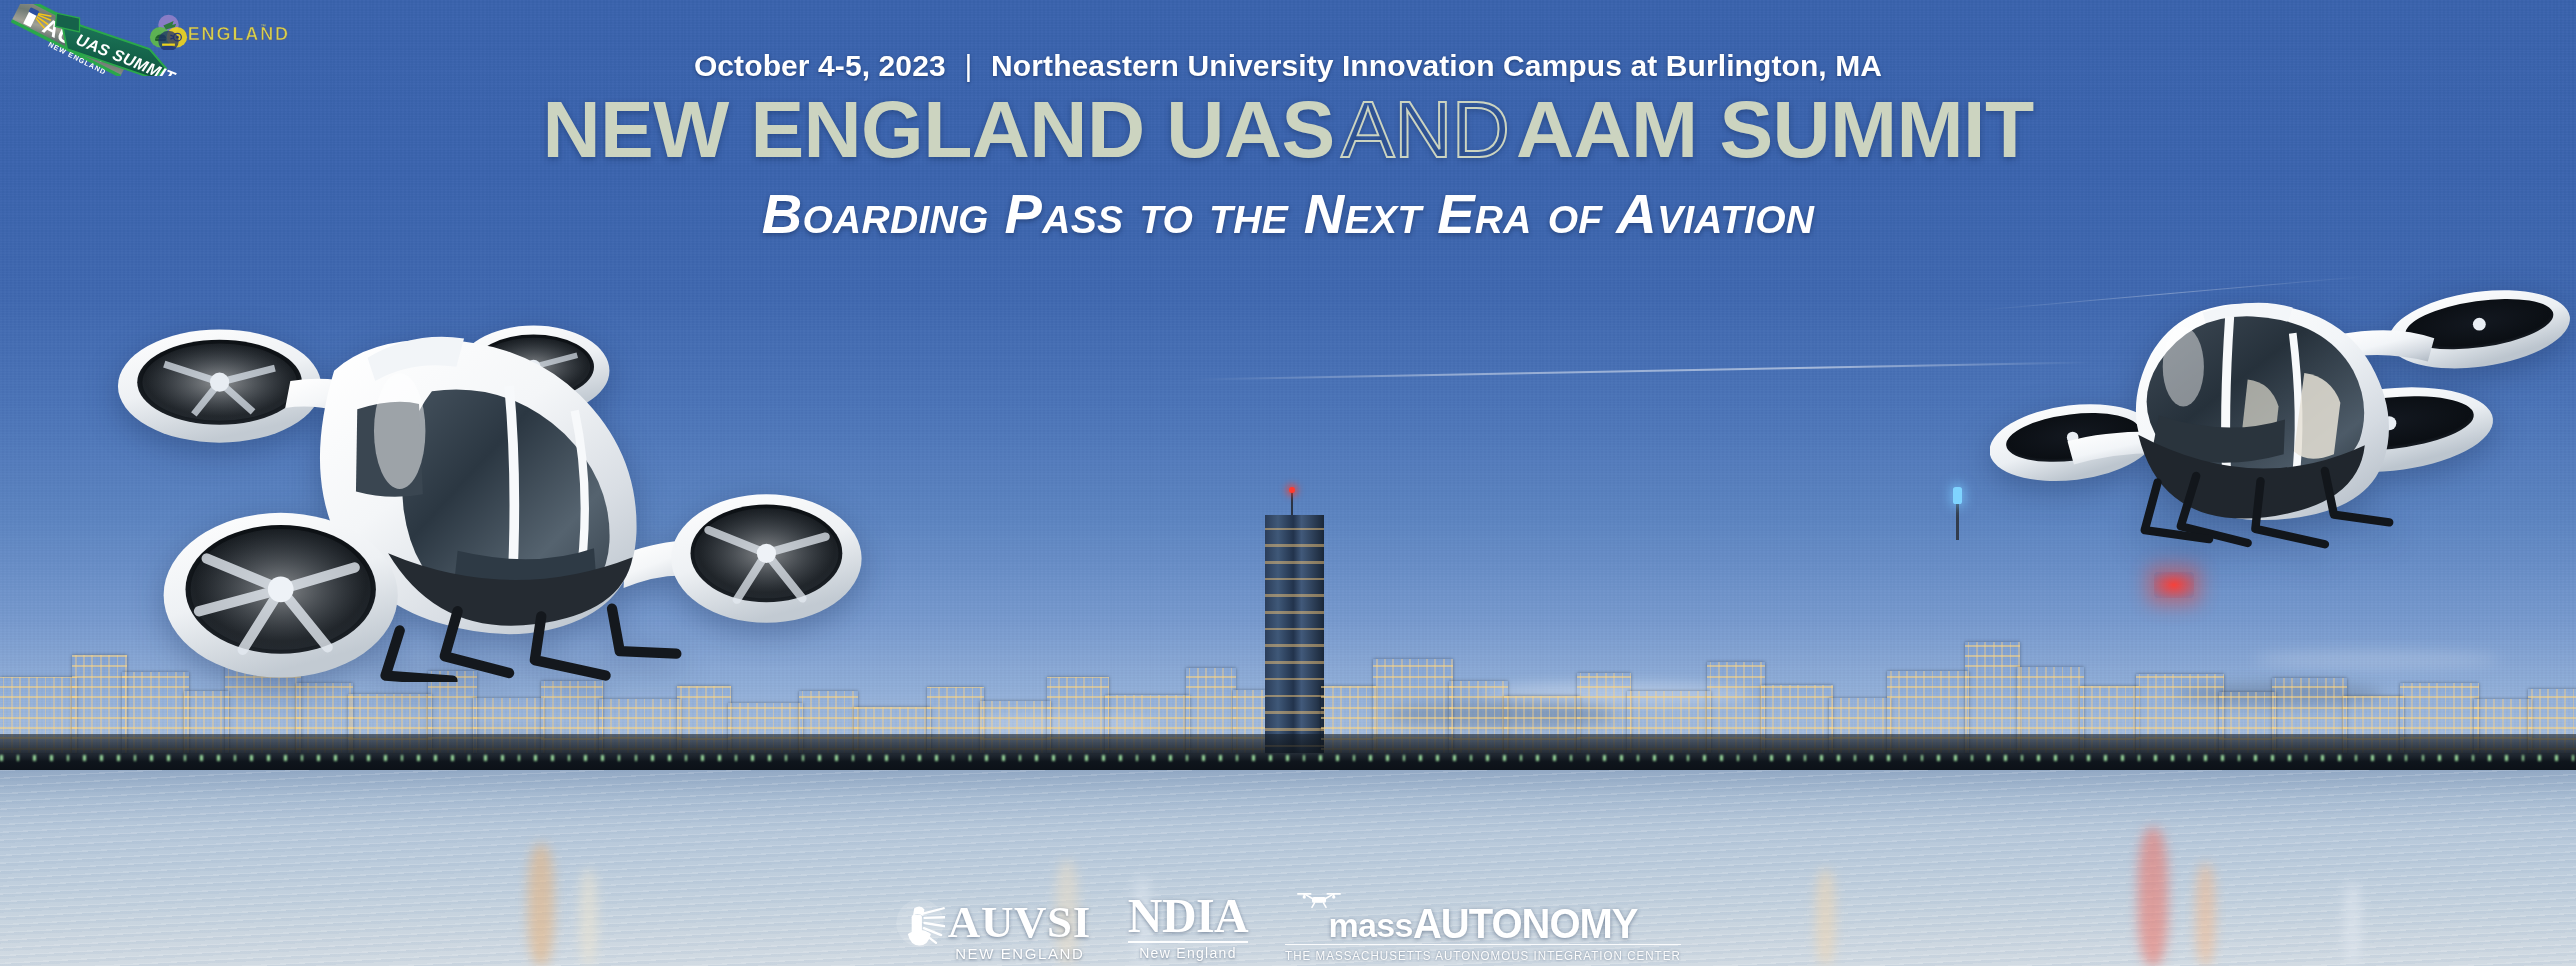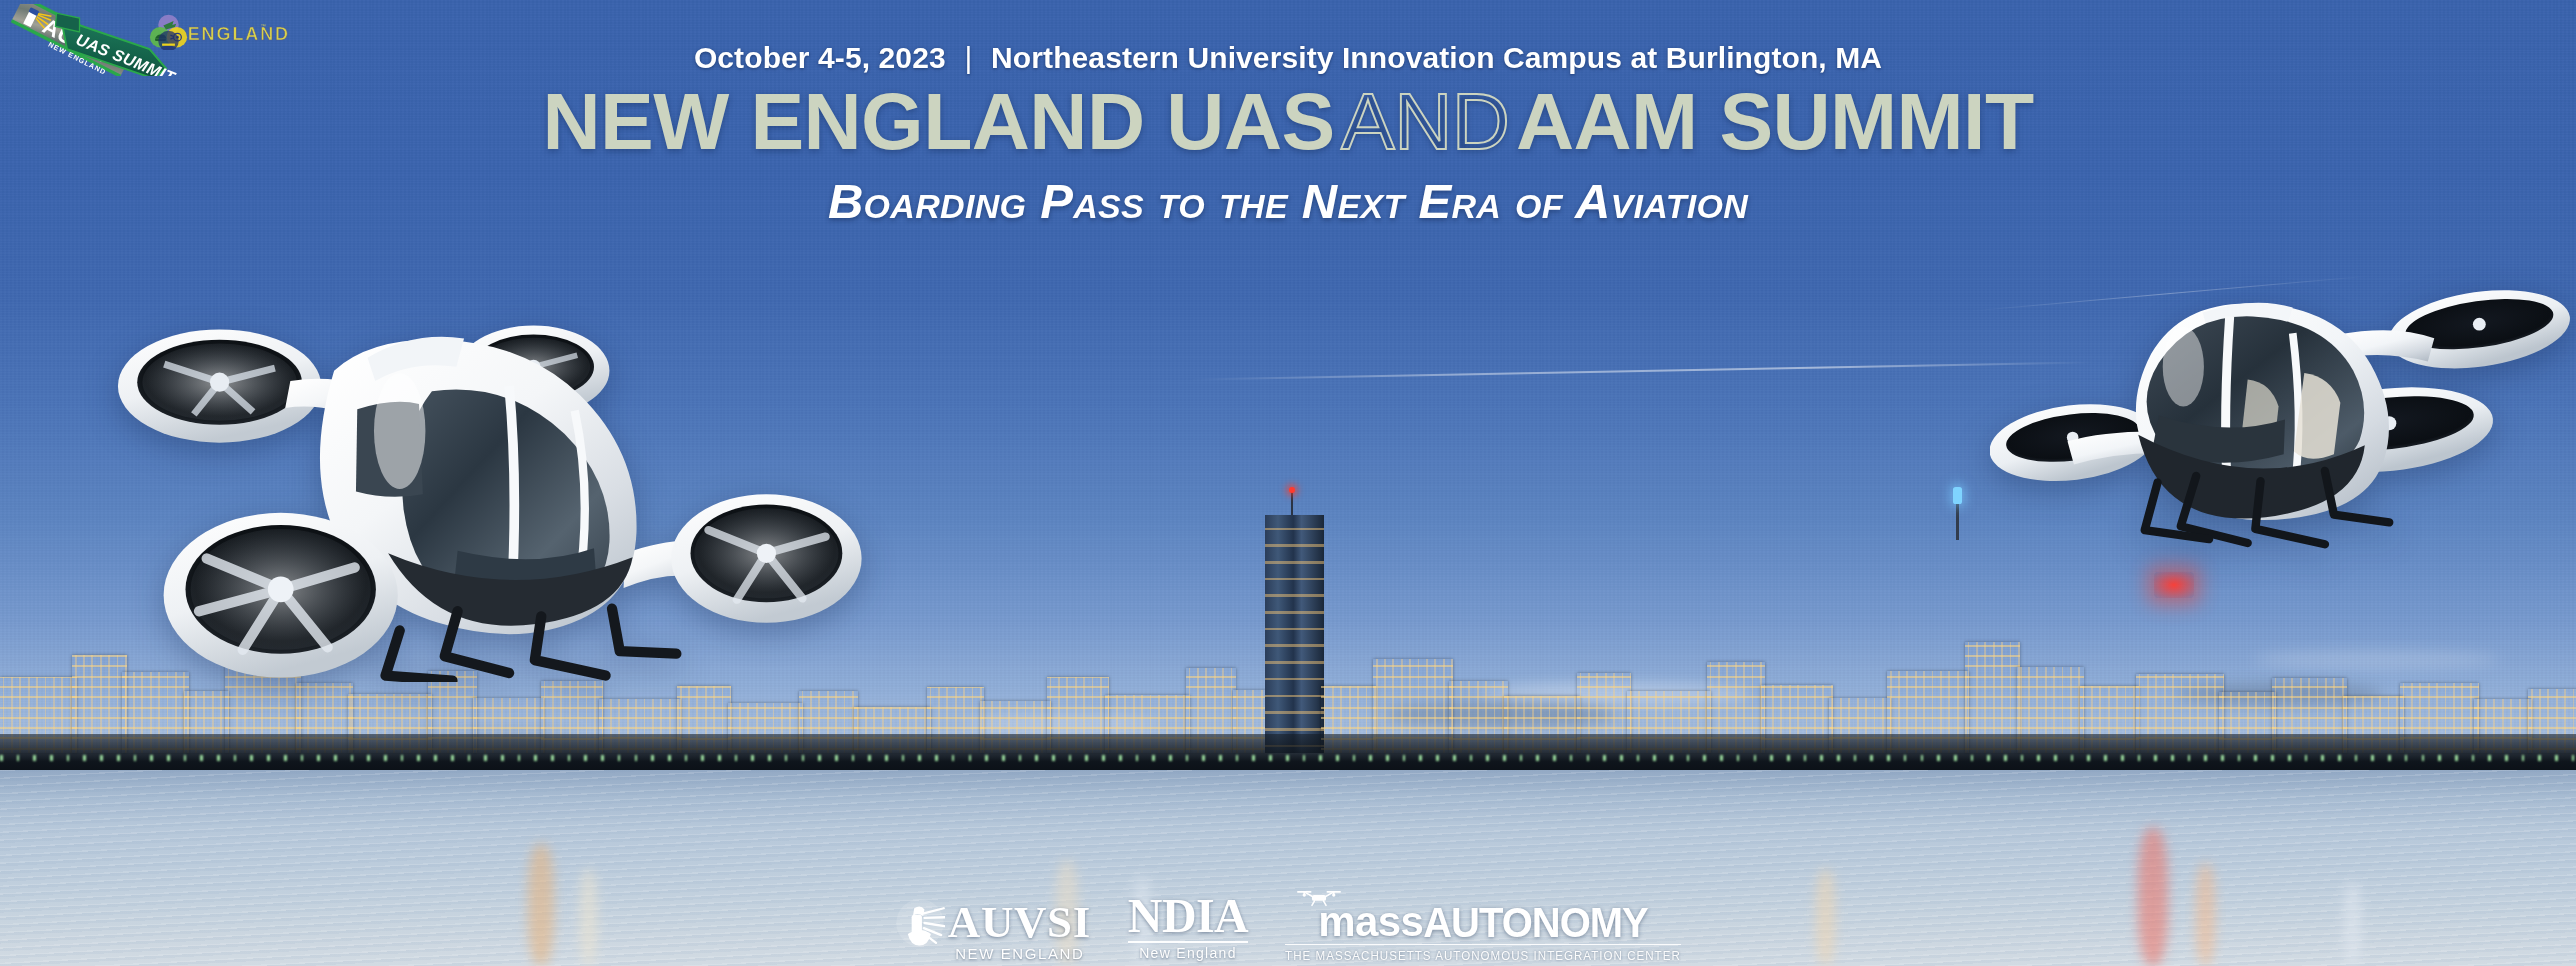--- a/index.html
+++ b/index.html
@@ -116,21 +116,21 @@
   .rb-circles{ position:absolute; left:0; top:0; width:41px; height:36px; }
   .rb-word{
     position:absolute; left:40px; top:10.3px;
     font-size:18px; letter-spacing:1.9px; font-weight:700;
     color:#d9d14a; -webkit-text-stroke:0.6px #4c5a8f;
     font-family:"Liberation Sans", sans-serif;
   }
   .rb-tm{ position:absolute; left:113px; top:9px; font-size:5.2px; color:#cfc95a; }
 
   
-  .head-wrap{ position:absolute; left:0; top:4px; width:100%; text-align:center; }
+  .head-wrap{ position:absolute; left:0; top:12px; width:100%; text-align:center; }
   .eyebrow{
     margin-top:37px;
     color:#ffffff; font-weight:700; font-size:30px; letter-spacing:0.1px;
     text-shadow:0 1.3px 3.2px rgba(10,30,70,.55);
     white-space:nowrap;
   }
   .eyebrow .sep{ font-weight:400; padding:0 10.3px; }
   .title{
     margin-top:7px;
     font-size:79px; line-height:1.02; letter-spacing:-0.6px;
@@ -141,21 +141,21 @@
   }
   .title .thin{
     font-weight:400;
     color:transparent;
     -webkit-text-stroke:1.9px #ccd4c0;
     padding:0 6.4px;
   }
   .subtitle{
     margin-top:10.3px;
     font-style:italic; font-weight:700;
-    font-size:49px; color:#ffffff;
+    font-size:56px; color:#ffffff;
     font-variant:small-caps;
     letter-spacing:0.3px;
     text-shadow:0 1.9px 5.2px rgba(10,30,70,.45);
     white-space:nowrap;
   }
 
   
   .evtol{ position:absolute; filter:drop-shadow(0 9px 16.7px rgba(10,30,70,.3)); }
   .evtol-left{ left:97px; top:296px; width:792px; height:386px; }
   .evtol-right{ left:1990px; top:283px; width:599px; height:296px; }
@@ -186,21 +186,21 @@
     font-family:"Liberation Serif", serif;
     font-size:48px; font-weight:700; color:#fff; letter-spacing:-0.6px; line-height:.94;
     text-shadow:0 1.3px 3.9px rgba(20,40,70,.45);
   }
   .ndia-rule{ width:100%; height:1.9px; background:#fff; margin:2.6px 0 1.9px; opacity:.95; }
   .ndia-sub{ font-size:14px; letter-spacing:1.3px; color:#fff; text-shadow:0 0.6px 2.6px rgba(20,40,70,.5); }
 
   .mass-l{ display:flex; flex-direction:column; align-items:center; padding-bottom:1.3px; }
   .mass-drone{ width:50px; height:19.3px; margin-bottom:-3.9px; align-self:flex-start; margin-left:9px; }
   .mass-word{ display:flex; align-items:baseline; line-height:.92; }
-  .mass-a{ font-size:42px; font-weight:700; color:#fff; letter-spacing:-0.6px; text-shadow:0 1.3px 3.9px rgba(20,40,70,.45); }
+  .mass-a{ font-size:34px; font-weight:700; color:#fff; letter-spacing:-0.6px; text-shadow:0 1.3px 3.9px rgba(20,40,70,.45); }
   .mass-b{ font-size:40px; font-weight:700; color:#fff; letter-spacing:-1px; transform:scaleY(1.08); text-shadow:0 1.3px 3.9px rgba(20,40,70,.45); }
   .mass-rule{ width:100%; height:1.3px; background:#fff; margin:1.9px 0 2.6px; opacity:.9; }
   .mass-sub{ font-size:11.6px; letter-spacing:1px; color:#fff; opacity:.95; transform:scaleY(1.12); text-shadow:0 0.6px 2.6px rgba(20,40,70,.5); }
 </style>
 </head>
 <body>
 
 <div class="banner">
 
   <div class="sky"></div>

